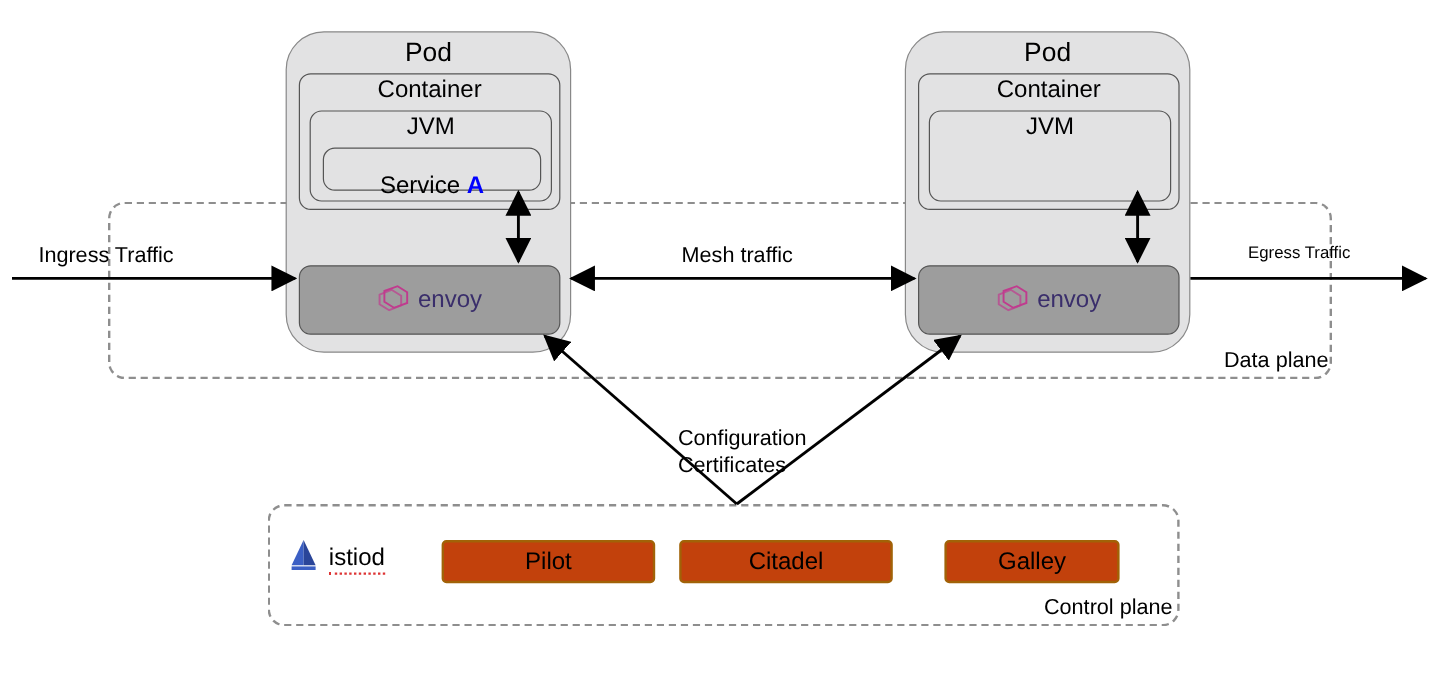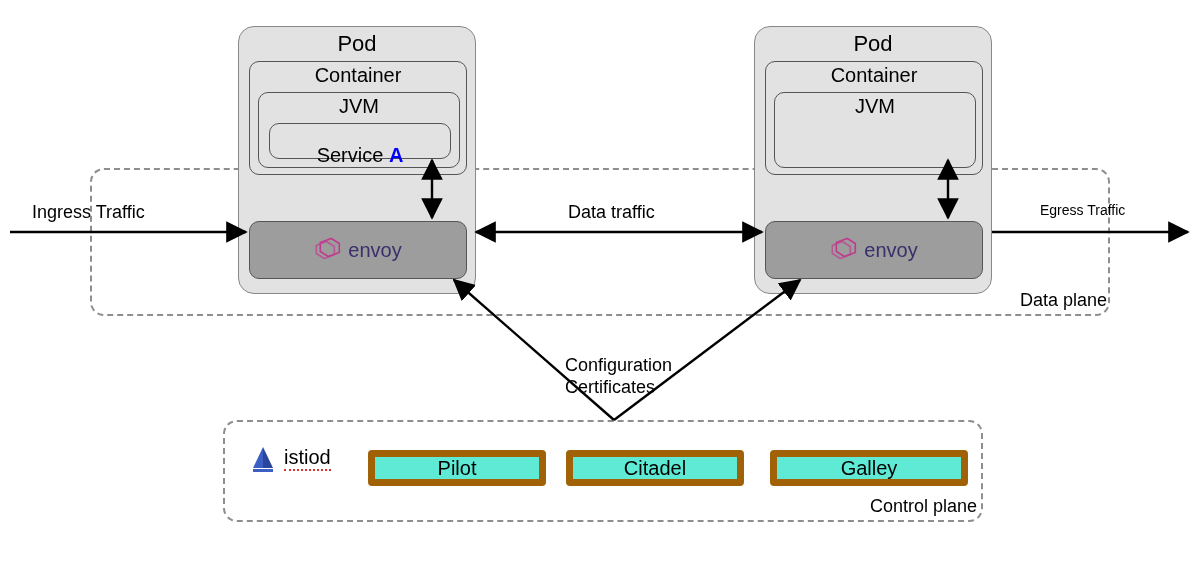--- a/index.html
+++ b/index.html
@@ -1,22 +1,22 @@
 <!DOCTYPE html>
 <html><head>
 <meta charset="utf-8">
 <style>
   html,body{margin:0;padding:0;background:#fff;font-family:Helvetica,Arial,sans-serif;font-size:18px;color:#000}
   .stage{position:relative;width:1200px;height:562px}
   .box{position:absolute;box-sizing:border-box}
   .dashed{border:2px dashed #8e8e8e;border-radius:14px}
-  .pod{background:#e2e2e3;border:1px solid #888;border-radius:16px}
+  .pod{background:#e2e2e3;border:1px solid #888;border-radius:32px}
   .layer{background:#e2e2e3;border:1px solid #555;border-radius:10px}
   .envoy{background:#9d9d9d;border:1px solid #555;border-radius:10px}
-  .cp-item{background:#5eead4;border:7px solid #a16207;border-radius:4px;display:flex;align-items:center;justify-content:center;font-size:20px}
+  .cp-item{background:#c2410c;border:2px solid #a16207;border-radius:4px;display:flex;align-items:center;justify-content:center;font-size:20px}
   .lbl{position:absolute;white-space:nowrap}
   .center{position:absolute;left:0;right:0;text-align:center}
   svg.overlay{position:absolute;left:0;top:0;width:1200px;height:562px;pointer-events:none}
 </style>
 </head>
 <body>
 <div class="stage">
 
 <div class="box dashed" style="left:90px;top:168px;width:1020px;height:148px"></div>
 <div class="lbl" style="left:1020px;top:290px;font-size:18px">Data plane</div>
@@ -69,43 +69,43 @@
                 <path d="M2 10 L12 6 L20 11 L20 19 L10 23 L2 18 Z" opacity="0.7"></path>
               </g>
             </svg>
       </span>
       <span style="color:#3a2e6b;font-size:20px">envoy</span>
     </div>
   </div>
 </div>
 
 <div class="lbl" style="left:32px;top:202px;font-size:18px">Ingress Traffic</div>
-<div class="lbl" style="left:568px;top:202px;font-size:18px">Data traffic</div>
+<div class="lbl" style="left:568px;top:202px;font-size:18px">Mesh traffic</div>
 <div class="lbl" style="left:1040px;top:202px;font-size:14px">Egress Traffic</div>
 
 <div class="lbl" style="left:565px;top:355px;font-size:18px;text-align:left;width:130px">Configuration</div>
 <div class="lbl" style="left:565px;top:377px;font-size:18px;text-align:left;width:130px">Certificates</div>
 
-<div class="box" style="left:250px;top:446px;width:110px;height:40px;display:flex;align-items:flex-start;gap:8px">
+<div class="box" style="left:240px;top:446px;width:110px;height:40px;display:flex;align-items:center;gap:8px">
   <span>
     <svg width="26" height="30" viewBox="0 0 26 30">
           <polygon points="13,1 13,22 3,22" fill="#3b5fc4"></polygon>
           <polygon points="13,1 13,22 23,22" fill="#2a4599"></polygon>
           <rect x="3" y="23" width="20" height="3" fill="#3b5fc4"></rect>
         </svg>
   </span>
   <span style="font-size:20px;border-bottom:2px dotted #d33">istiod</span>
 </div>
 <div class="box cp-item" style="left:368px;top:450px;width:178px;height:36px">
       <span>Pilot</span>
     </div>
 <div class="box cp-item" style="left:566px;top:450px;width:178px;height:36px">
       <span>Citadel</span>
     </div>
-<div class="box cp-item" style="left:770px;top:450px;width:198px;height:36px">
+<div class="box cp-item" style="left:787px;top:450px;width:146px;height:36px">
       <span>Galley</span>
     </div>
 
 <svg class="overlay">
   <defs>
     <marker id="ah" viewBox="0 0 12 12" refX="11" refY="6" markerWidth="9" markerHeight="9" orient="auto-start-reverse">
       <path d="M0 0 L12 6 L0 12 Z" fill="#000"></path>
     </marker>
   </defs>
   <g stroke="#000" stroke-width="2.4" fill="none">

